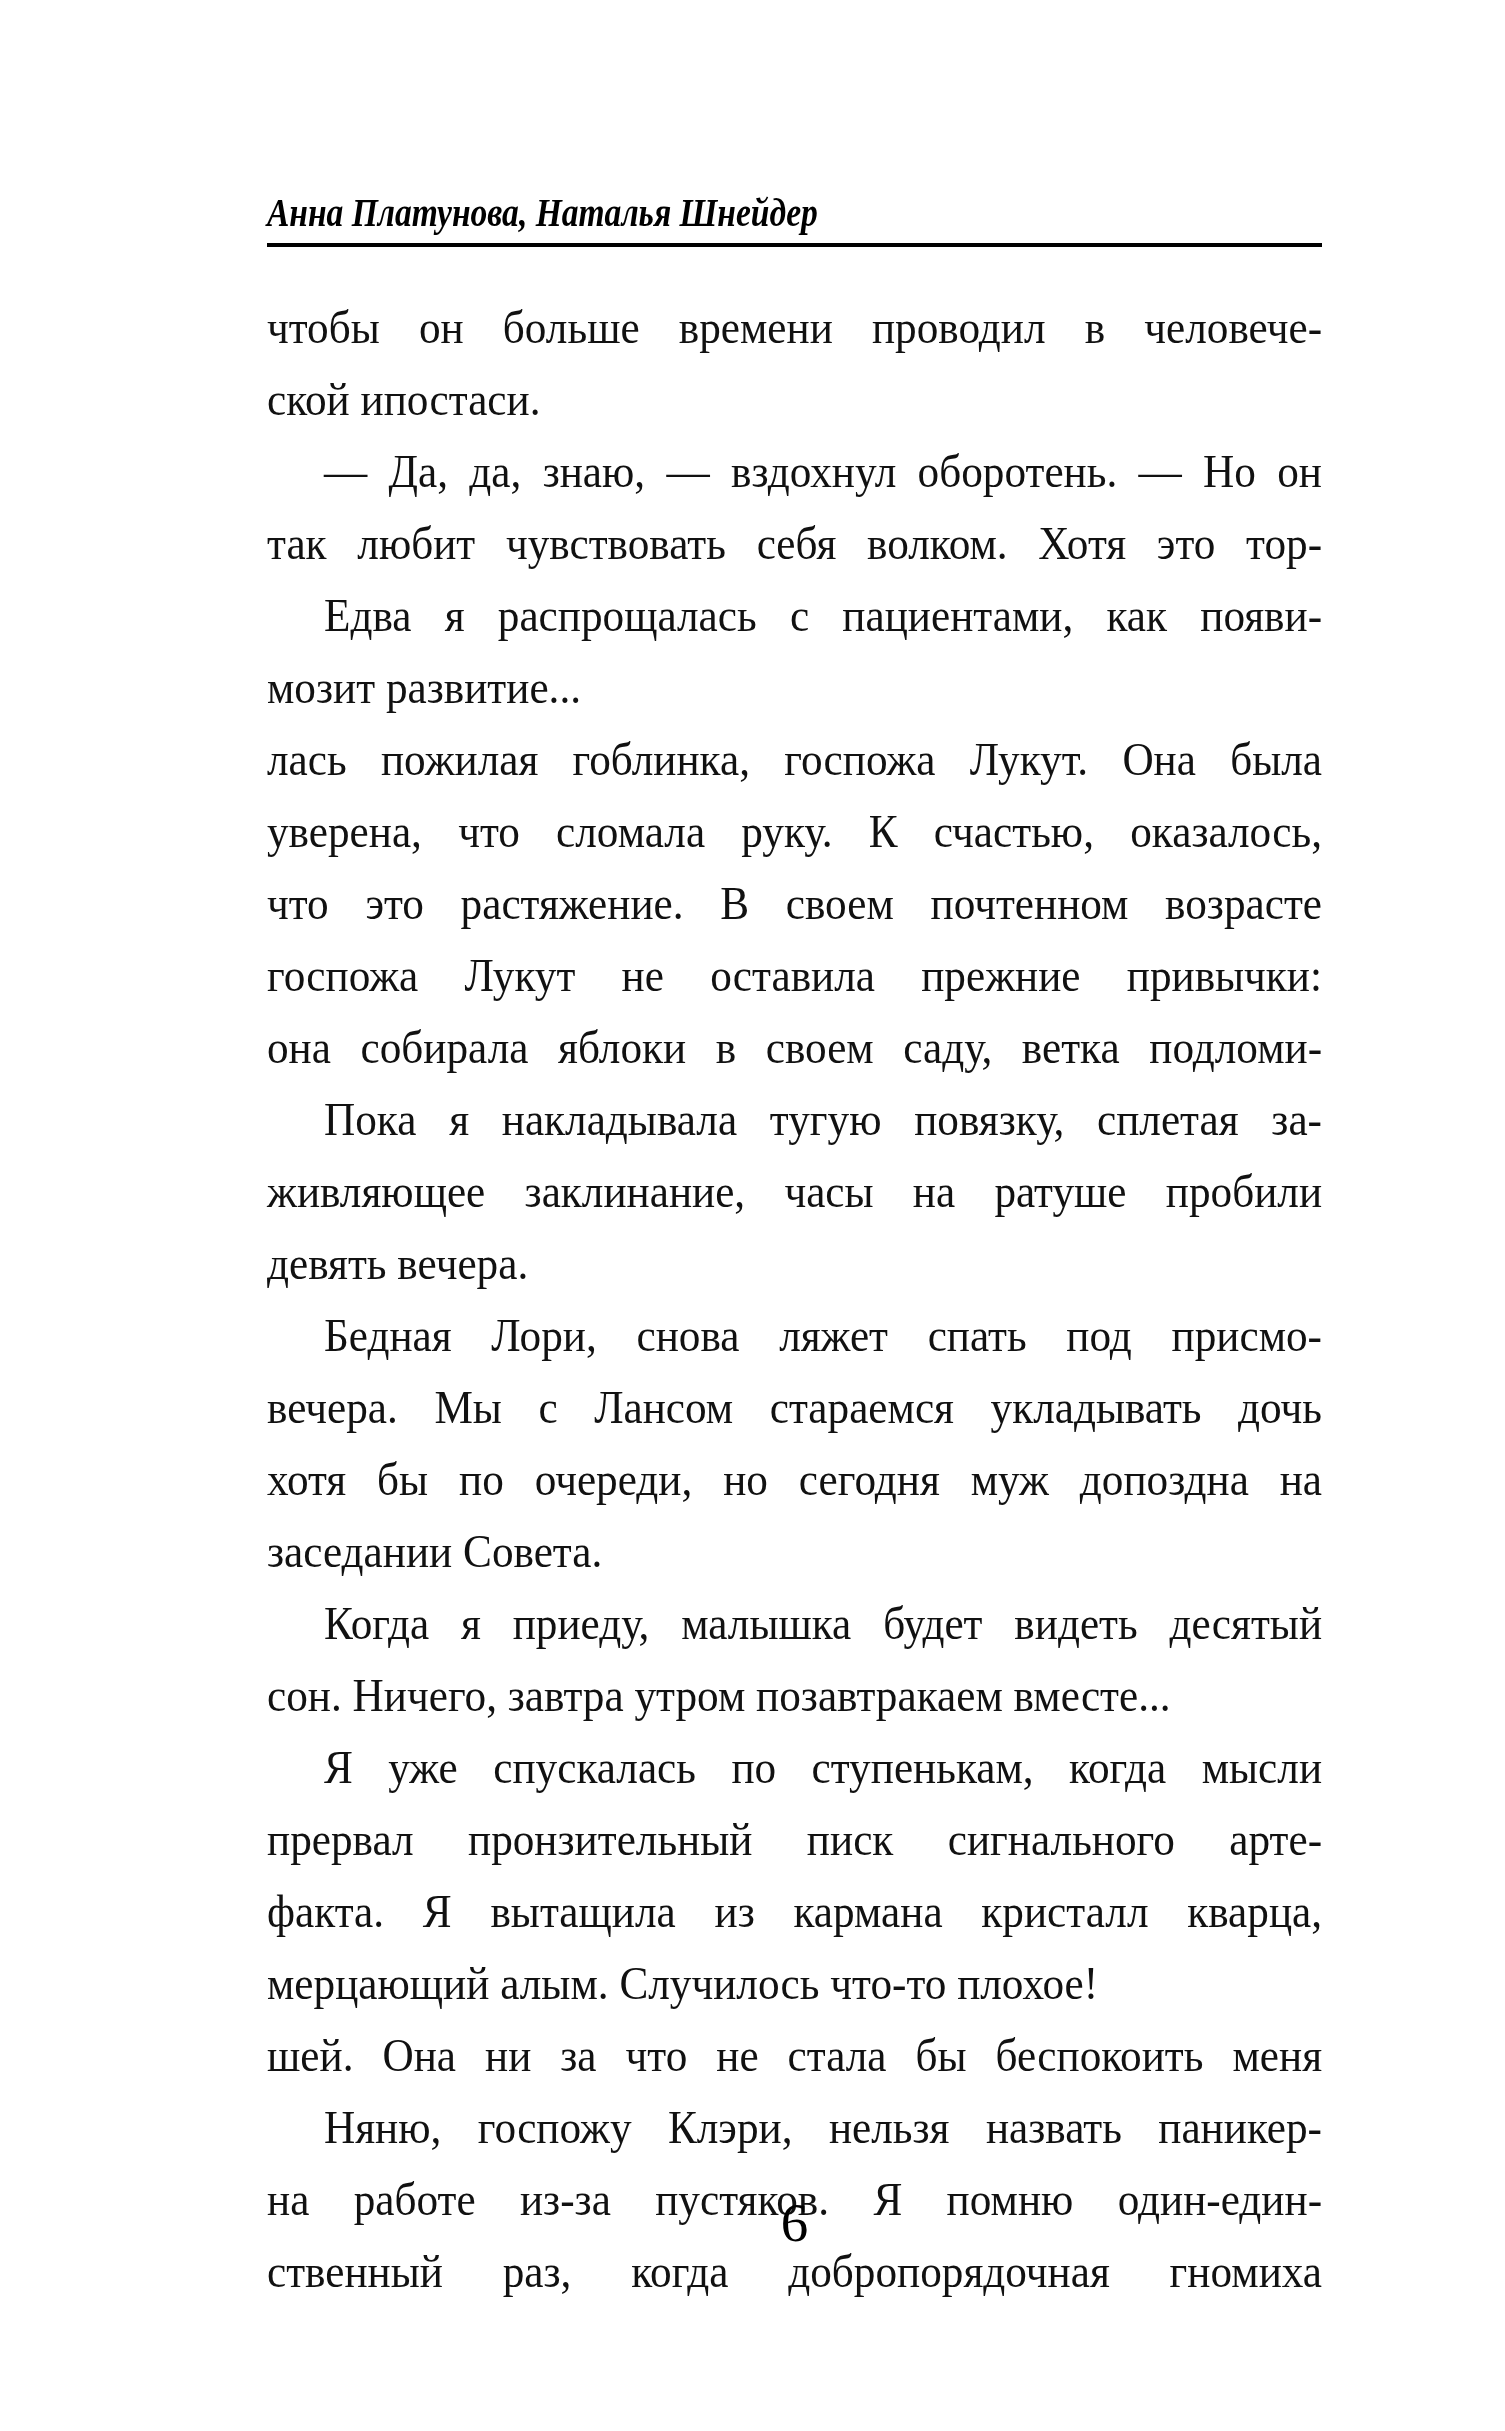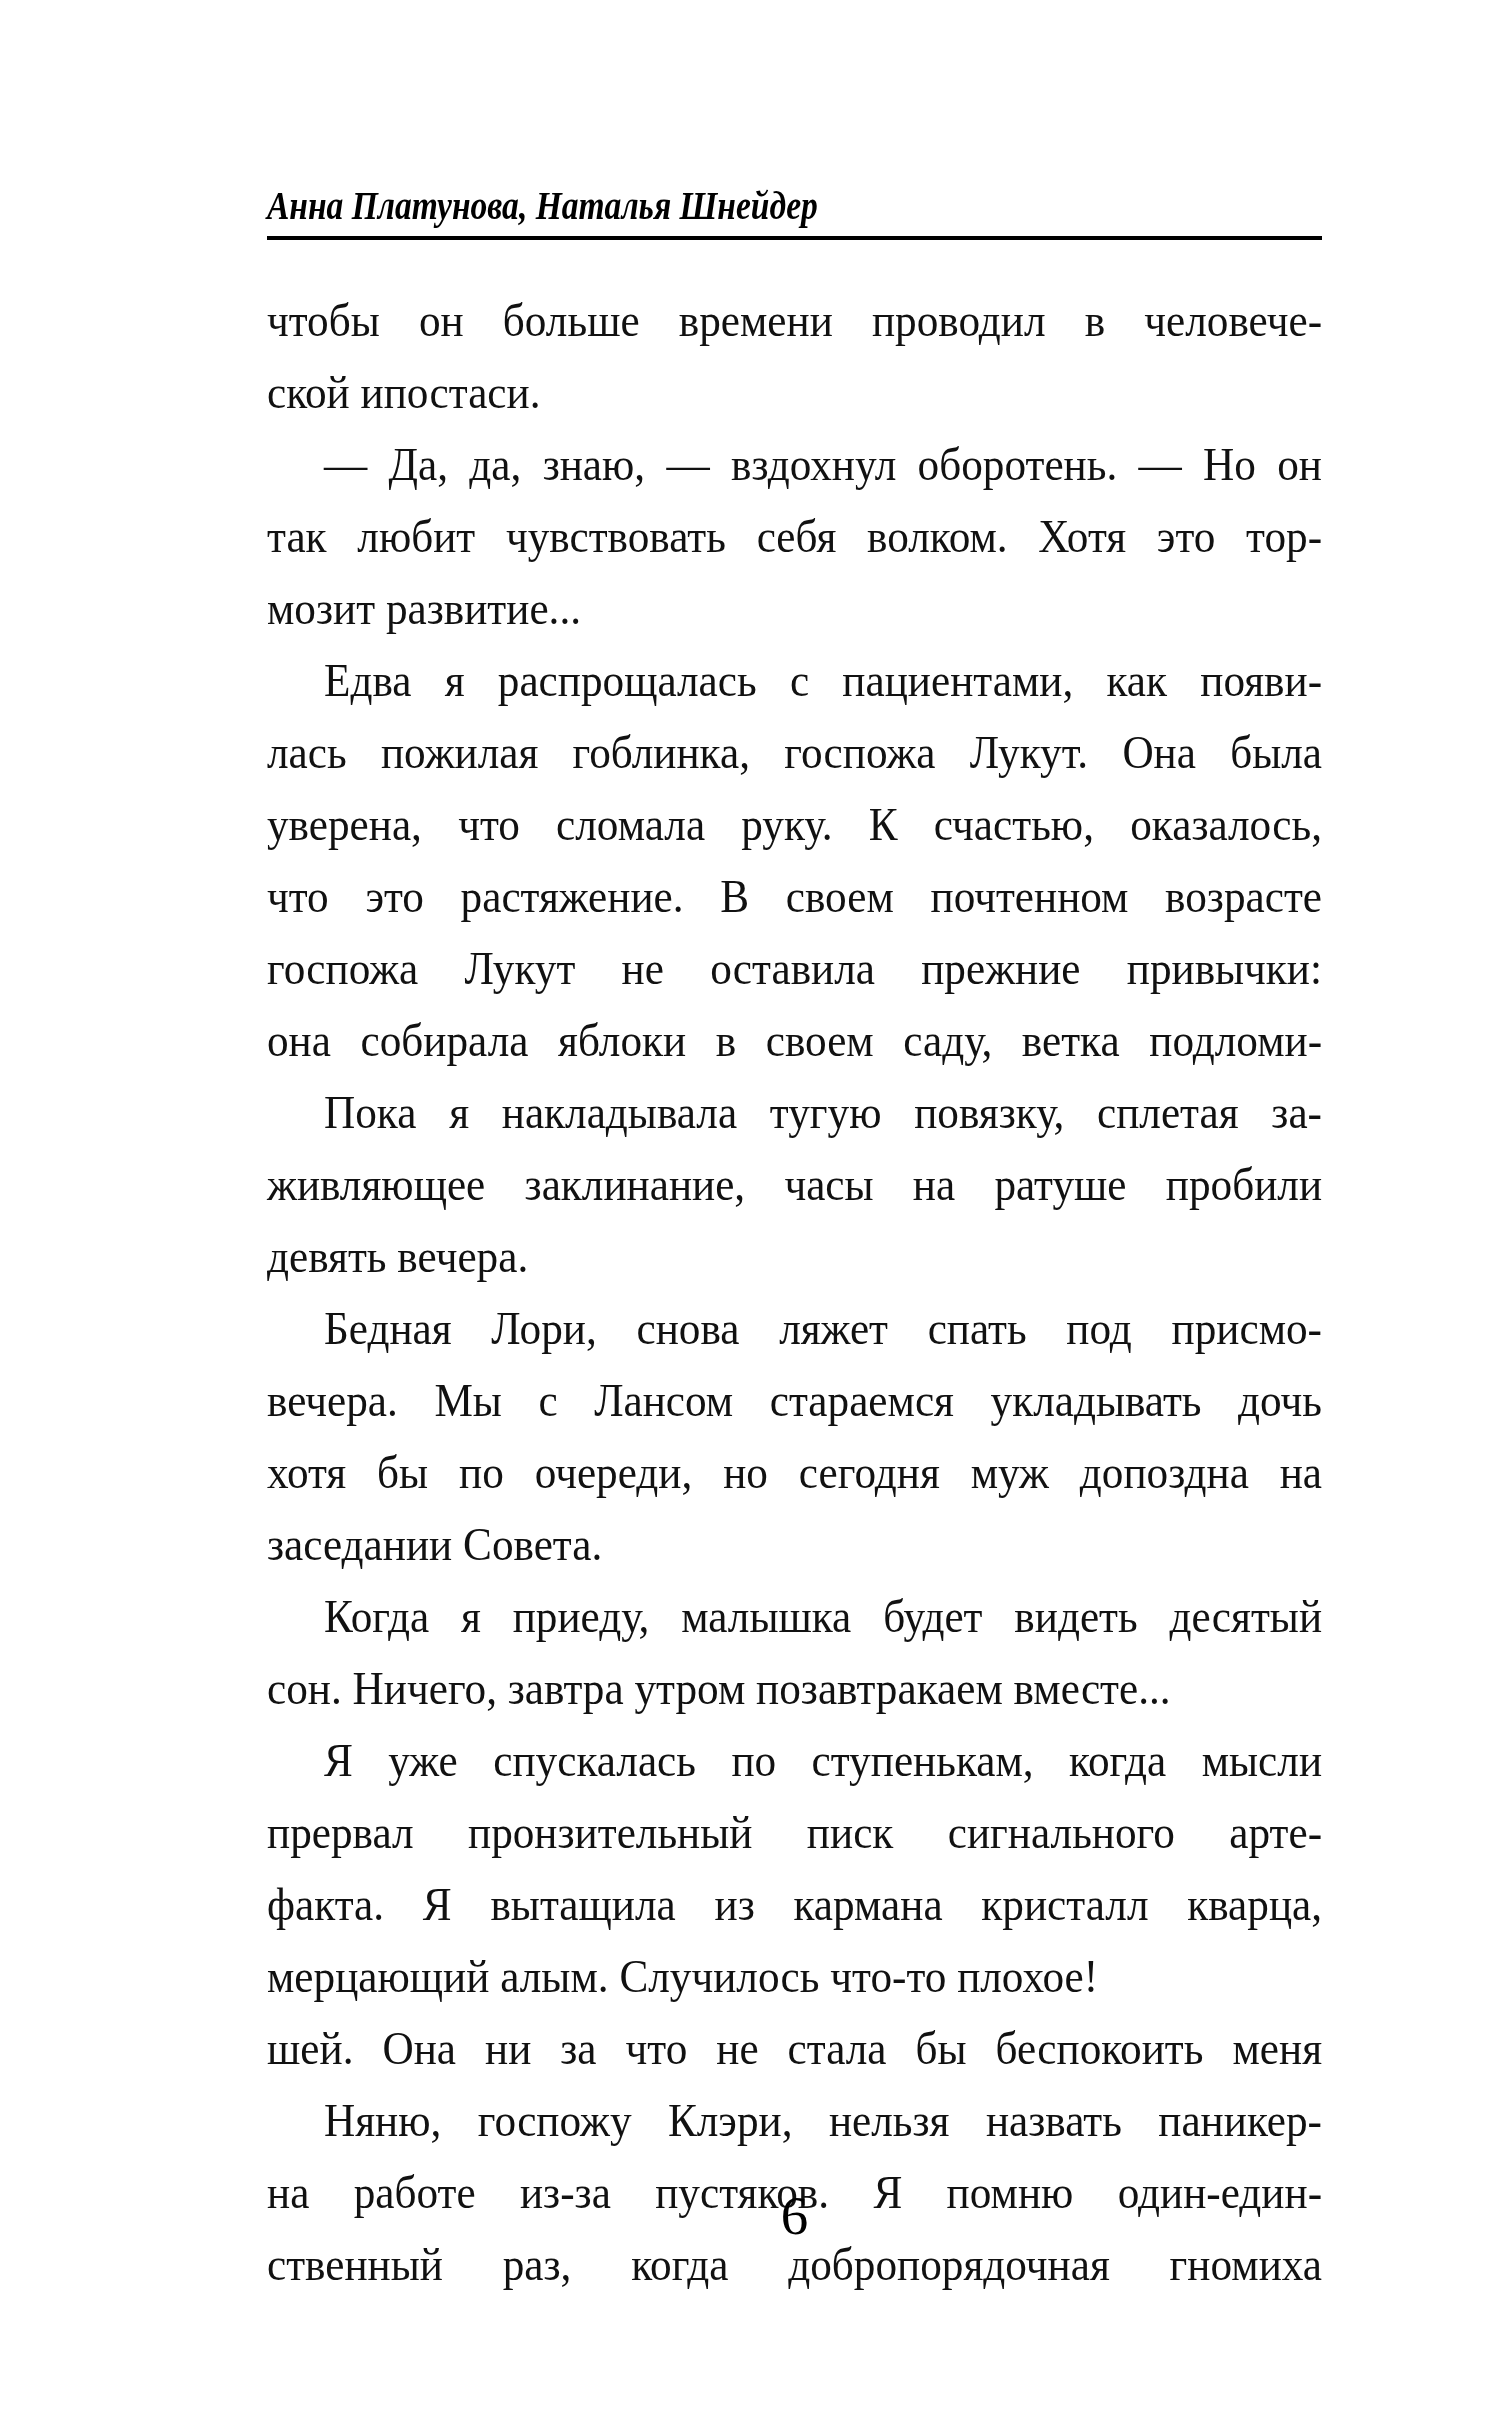--- a/index.html
+++ b/index.html
@@ -10,21 +10,21 @@
     body {
       width: 1506px;
       height: 2432px;
       position: relative;
       overflow: hidden;
       color: #111111;
     }
     .page {
       position: absolute;
       left: 267px;
-      top: 0;
+      top: 7px;
       width: 1055px;
       height: 1984px;
     }
     .running-head {
       position: absolute;
       left: 0;
       top: 182px;
       font-family: "Liberation Serif", "DejaVu Serif", serif;
       font-style: italic;
       font-weight: bold;
@@ -107,25 +107,25 @@
       </div>
       <div class="line last">
         <span class="line-inner">ской ипостаси.</span>
       </div>
       <div class="line indent">
         <span class="line-inner">— Да, да, знаю, — вздохнул оборотень. — Но он</span>
       </div>
       <div class="line">
         <span class="line-inner">так любит чувствовать себя волком. Хотя это тор-</span>
       </div>
+      <div class="line indent">
+        <span class="line-inner">Едва я распрощалась с пациентами, как появи-</span>
+      </div>
       <div class="line last">
         <span class="line-inner">мозит развитие...</span>
-      </div>
-      <div class="line indent">
-        <span class="line-inner">Едва я распрощалась с пациентами, как появи-</span>
       </div>
       <div class="line">
         <span class="line-inner">лась пожилая гоблинка, госпожа Лукут. Она была</span>
       </div>
       <div class="line">
         <span class="line-inner">уверена, что сломала руку. К счастью, оказалось,</span>
       </div>
       <div class="line">
         <span class="line-inner">что это растяжение. В своем почтенном возрасте</span>
       </div>

